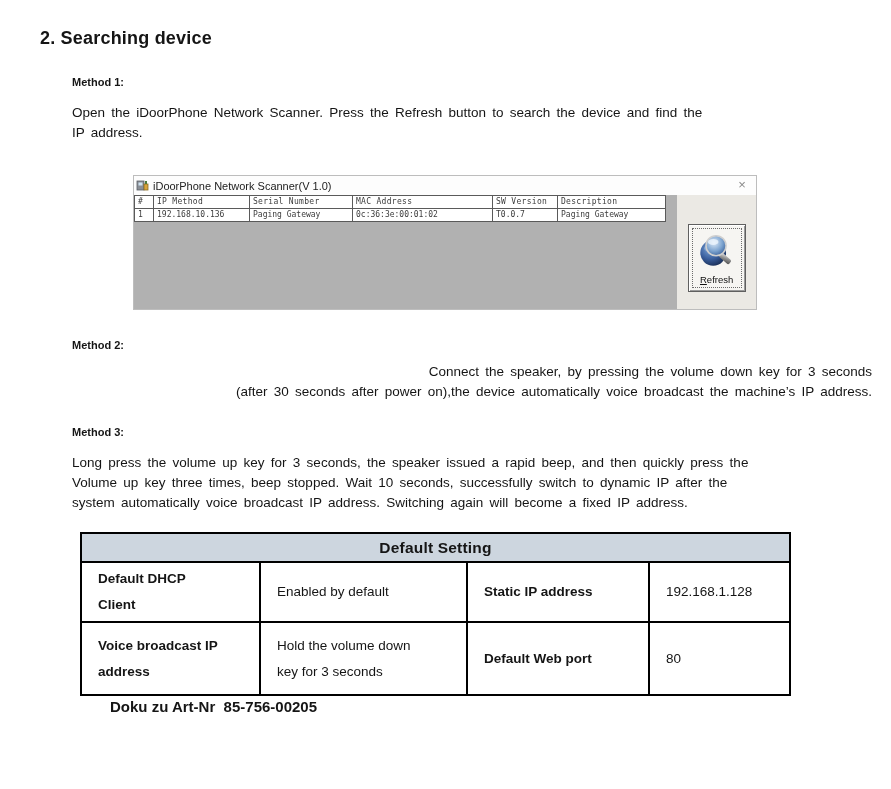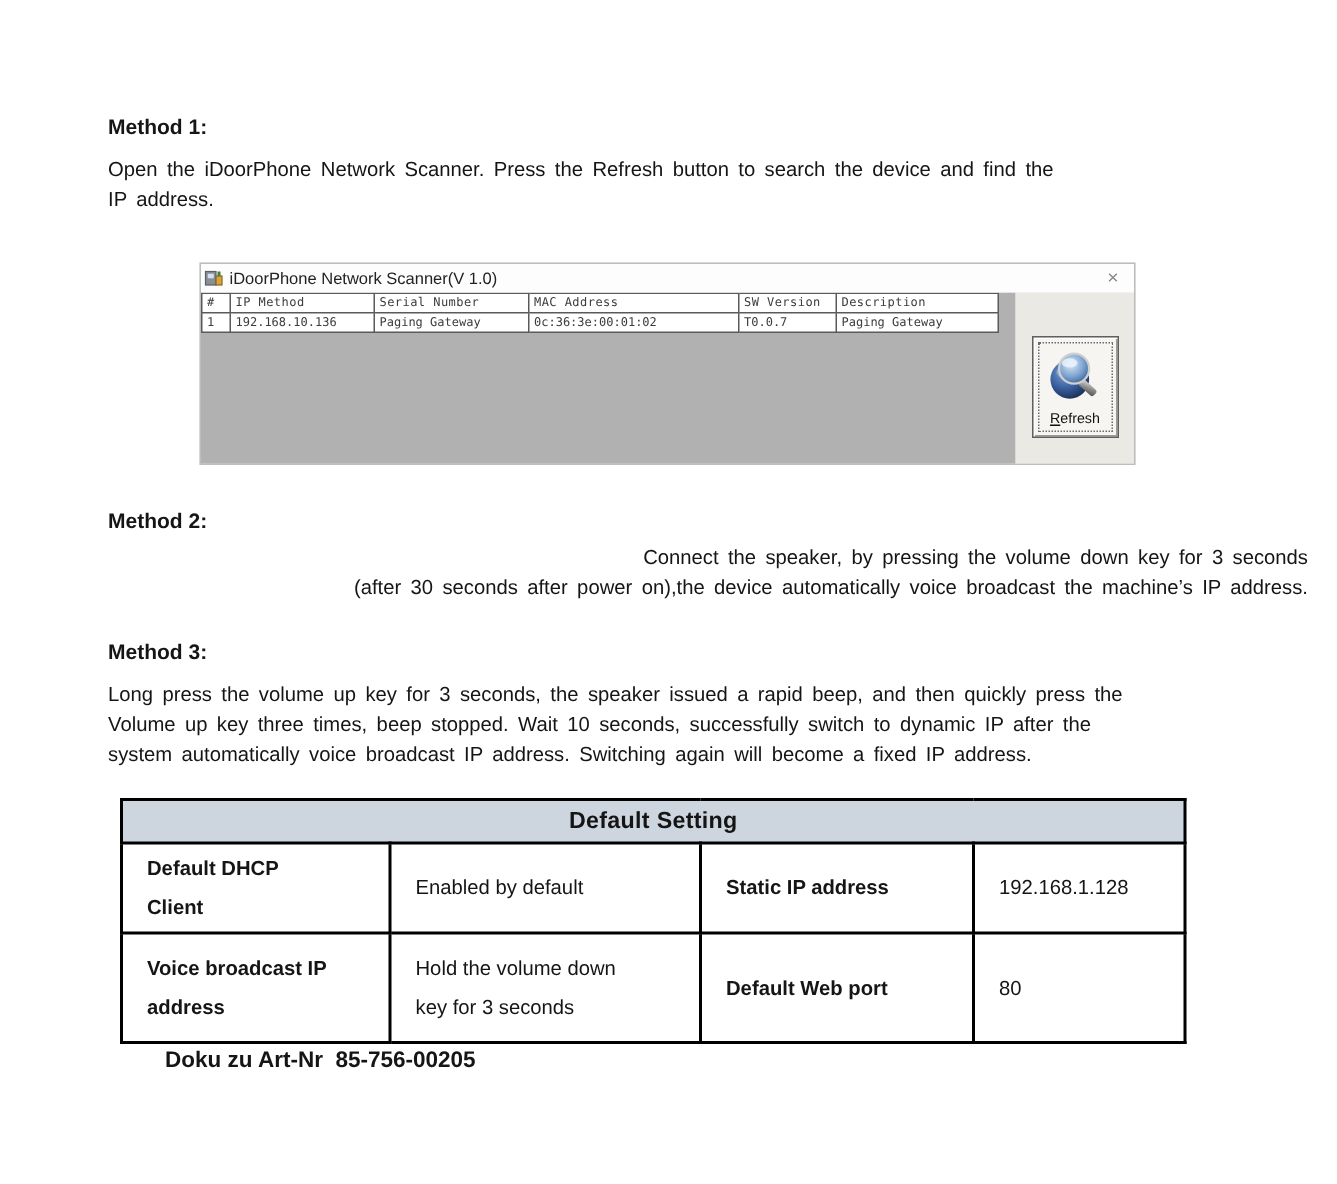--- a/index.html
+++ b/index.html
@@ -14,35 +14,35 @@
   }
   .abs { position: absolute; }
   .preline { white-space: pre-line; }
 
   
   .doc-title {
     left: 40px; top: 28px;
     font-size: 18px; font-weight: bold; letter-spacing: 0.2px;
   }
   .method-heading {
-    font-size: 14px; font-weight: bold;
+    font-size: 11px; font-weight: bold;
   }
   .body-text {
     font-size: 13.5px; line-height: 20px; word-spacing: 2.5px;
   }
   .footer-text {
     left: 110px; top: 698px;
     font-size: 15px; font-weight: bold; white-space: pre;
   }
 
   
   .scanner {
     left: 133px; top: 175px; width: 624px; height: 135px;
     border: 1px solid #bdbdbd;
-    background: #e5e5e5;
+    background: #14b8a6;
     font-family: "DejaVu Sans Mono", monospace;
   }
   .titlebar {
     position: relative;
     height: 19px; background: #fdfdfd;
     display: flex; align-items: center;
     padding-left: 2px;
     font-family: "Liberation Sans", sans-serif;
   }
   .titlebar .app-icon { width: 13px; height: 13px; margin-right: 4px; flex: none; }
@@ -114,20 +114,21 @@
   }
   .default-table tr.r1 td { height: 60px; }
   .default-table tr.r2 td { height: 73px; }
   .default-table td.lbl { font-weight: bold; }
 </style>
 </head>
 <body>
 
 <div class="page">
 
+  <div class="abs doc-title">2. Searching device</div>
 
   <div class="abs method-heading" style="left:72px; top:76px;">Method 1:</div>
   <div class="abs body-text preline" style="left:72px; top:103px; width:740px;">Open the iDoorPhone Network Scanner. Press the Refresh button to search the device and find the
 IP address.</div>
 
   <div class="abs scanner">
     <div class="titlebar">
       <svg class="app-icon" viewBox="0 0 13 13">
         <rect x="1" y="2" width="7" height="9" fill="#8a8f96" stroke="#5a5f66" stroke-width="0.8"></rect>
         <rect x="2.5" y="3.5" width="4" height="3" fill="#cfe3f2"></rect>

